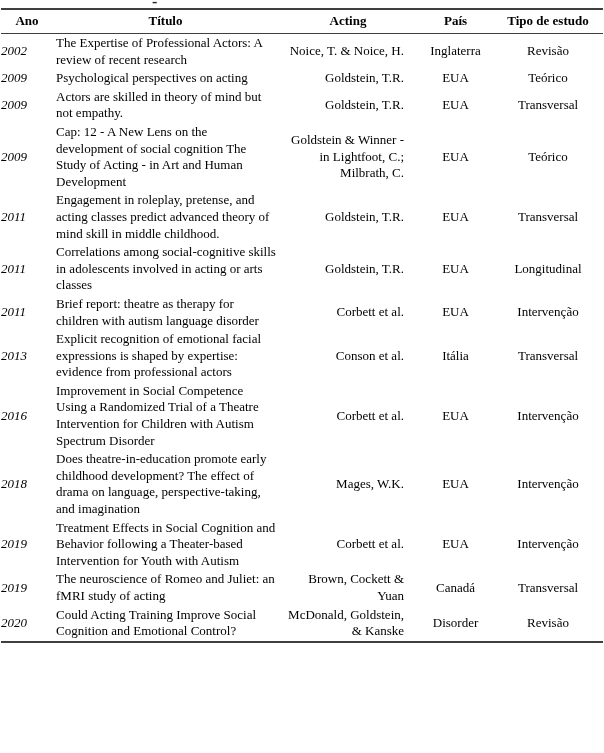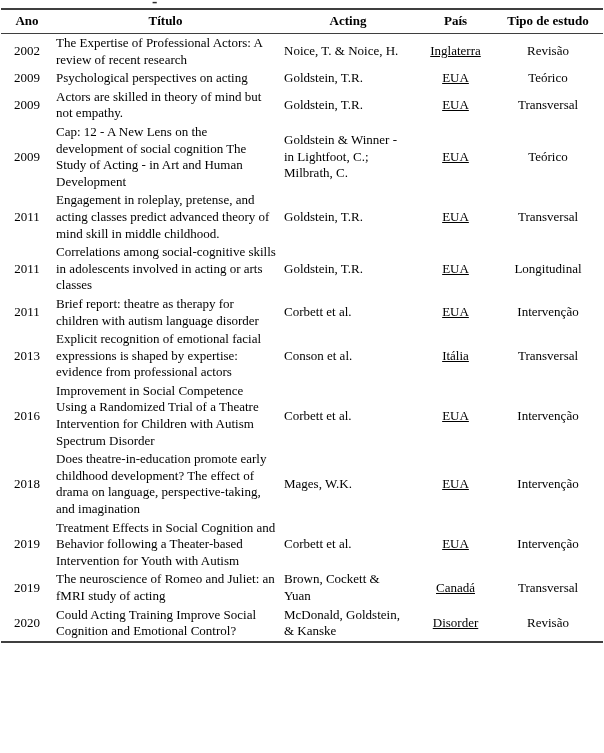--- a/index.html
+++ b/index.html
@@ -45,24 +45,24 @@
     padding: 3px 0 4px 0;
     border-bottom: 1.5px solid #3f3f3f;
     line-height: 16px;
   }
   tbody td {
     font-size: 13px;
     line-height: 16.6px;
     vertical-align: middle;
     padding: 1px 0;
   }
-  td.cell-ano    { text-align: center; }
+  td.cell-ano    { text-align: left; font-style: italic; }
   td.cell-titulo { text-align: left; padding-left: 3px; padding-right: 2px; }
-  td.cell-autores{ text-align: left; padding-left: 6px; padding-right: 14px; }
-  td.cell-pais   { text-align: center; text-decoration: underline; }
+  td.cell-autores{ text-align: right; padding-left: 6px; padding-right: 14px; }
+  td.cell-pais   { text-align: center; }
   td.cell-tipo   { text-align: center; }
 </style>
 </head>
 <body>
 
 <div class="page">
 
   <span class="caption-fragment">-</span>
 
   <table class="studies">

